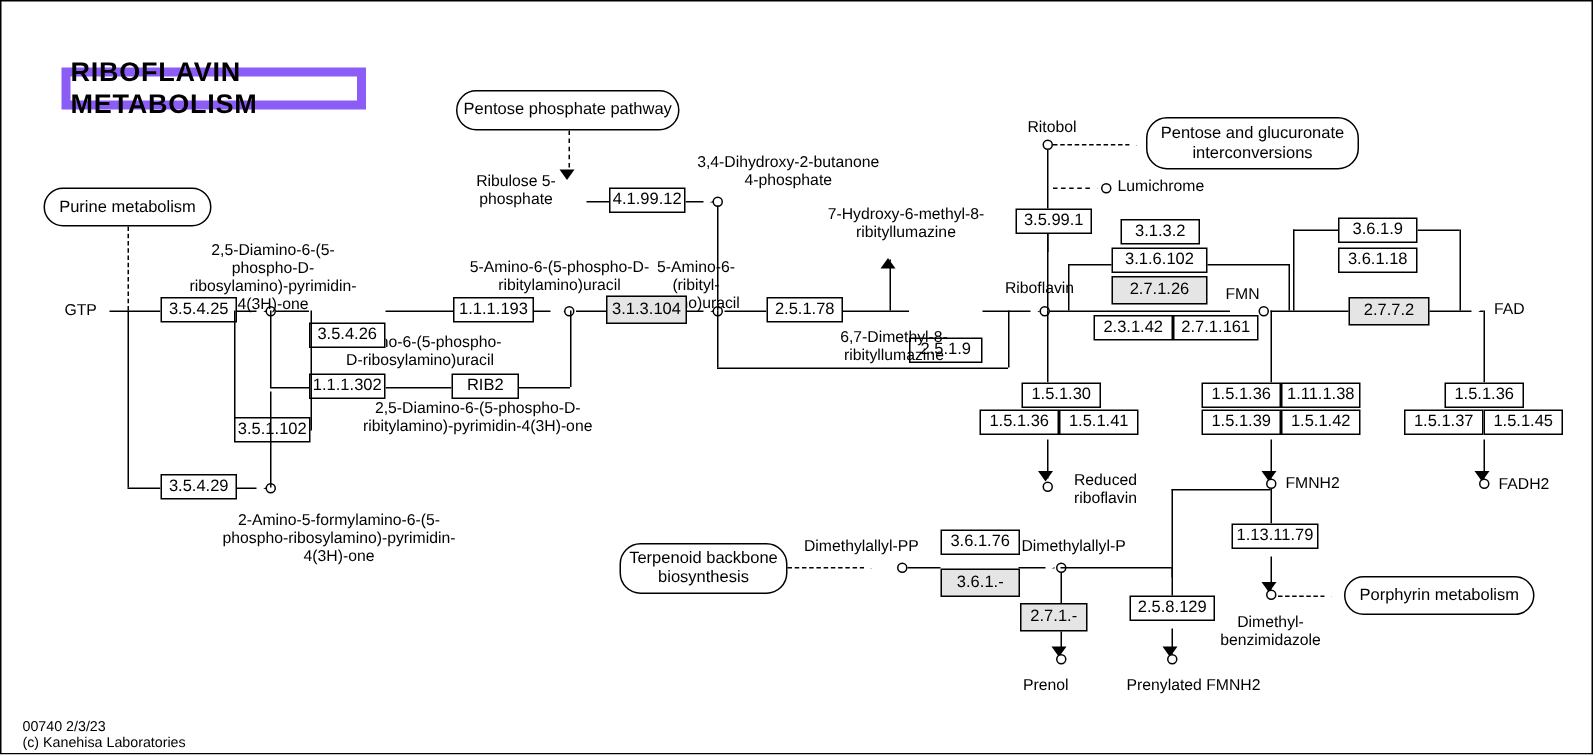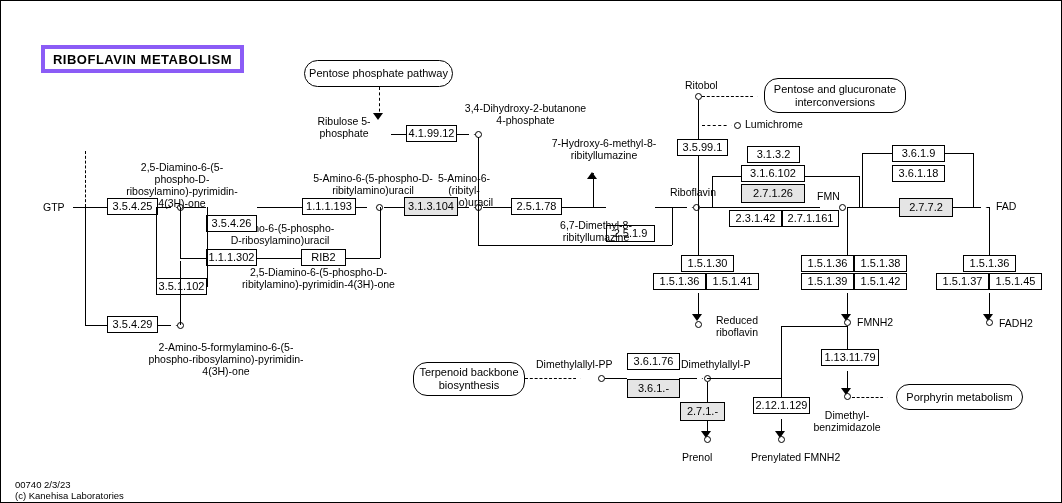--- a/index.html
+++ b/index.html
@@ -3,21 +3,21 @@
 <meta charset="utf-8">
 <style>
   html,body{margin:0;padding:0;background:#fff;}
   body{font-family:"Liberation Sans",sans-serif;}
   #map{position:relative;width:1062px;height:503px;background:#fff;border:1px solid #000;box-sizing:border-box;overflow:hidden;}
   .ec{position:absolute;border:1px solid #000;background:#fff;font-size:11px;line-height:1;color:#000;
       display:flex;align-items:center;justify-content:center;box-sizing:border-box;white-space:nowrap;}
   .ec.green{background:#e5e5e5;}
   .rbox{position:absolute;border:1px solid #000;background:#fff;border-radius:14px;font-size:11px;
         display:flex;align-items:center;justify-content:center;text-align:center;box-sizing:border-box;line-height:1.15;}
-  .title{position:absolute;border:4px solid #8b5cf6;background:#fff;font-size:13px;font-weight:bold;letter-spacing:.5px;
+  .title{position:absolute;border:6px solid #8b5cf6;background:#fff;font-size:18px;font-weight:bold;letter-spacing:.5px;
          display:flex;align-items:center;justify-content:center;box-sizing:border-box;}
   .lbl{position:absolute;font-size:10.5px;color:#000;line-height:1.15;white-space:nowrap;}
   .lbl.c{text-align:center;}
   .node{position:absolute;width:7px;height:7px;border:1px solid #000;border-radius:50%;background:#fff;box-sizing:border-box;}
   .ln{position:absolute;background:#000;}
   .hl{height:1px;}
   .vl{width:1px;}
   .dash-h{position:absolute;height:0;border-top:1px dashed #000;}
   .dash-v{position:absolute;width:0;border-left:1px dashed #000;}
   .arw{position:absolute;width:0;height:0;border-top:4px solid transparent;border-bottom:4px solid transparent;border-left:6px solid #fff;}
@@ -25,20 +25,21 @@
              border-top:5px solid transparent;border-bottom:5px solid transparent;border-left:7px solid #000;z-index:-1;}
   .foot{position:absolute;font-size:9.5px;color:#000;line-height:1.25;}
 </style>
 </head>
 <body>
 
 <div id="map">
 
   <div class="title" style="left:40px;top:44px;width:203px;height:28px;">RIBOFLAVIN  METABOLISM</div>
 
+  <div class="rbox" style="left:28px;top:124px;width:112px;height:26px;">Purine metabolism</div>
   <div class="rbox" style="left:303px;top:59px;width:149px;height:27px;">Pentose phosphate pathway</div>
   <div class="rbox" style="left:763px;top:77px;width:142px;height:35px;padding:0 5px;">Pentose and glucuronate interconversions</div>
   <div class="rbox" style="left:412px;top:361px;width:112px;height:34px;padding:0 4px;">Terpenoid backbone biosynthesis</div>
   <div class="rbox" style="left:895px;top:383px;width:127px;height:26px;">Porphyrin metabolism</div>
 
   <div class="ln hl" style="left:72px;top:206px;width:34px;"></div>
   <div class="ln hl" style="left:157px;top:206px;width:22px;"></div>
   <div class="ln hl" style="left:183px;top:206px;width:22px;"></div>
   <div class="ln hl" style="left:256px;top:206px;width:120px;"></div>
   <div class="ln hl" style="left:383px;top:206px;width:20px;"></div>
@@ -162,21 +163,21 @@
   <div class="ec" style="left:652px;top:272px;width:53px;height:17px;">1.5.1.36</div>
   <div class="ec" style="left:705px;top:272px;width:53px;height:17px;">1.5.1.41</div>
   <div class="arw" style="left:693px;top:313px;transform:rotate(90deg);"></div>
   <div class="node" style="left:694px;top:320px;"></div>
   <div class="lbl c" style="left:700px;top:313px;width:72px;white-space:normal;">Reduced riboflavin</div>
 
   <div class="ln vl" style="left:846px;top:206px;height:48px;"></div>
   <div class="ln vl" style="left:846px;top:292px;height:26px;"></div>
   <div class="ec" style="left:800px;top:254px;width:53px;height:17px;">1.5.1.36</div>
   <div class="ec" style="left:800px;top:272px;width:53px;height:17px;">1.5.1.39</div>
-  <div class="ec" style="left:853px;top:254px;width:53px;height:17px;">1.5.1.38</div>
+  <div class="ec" style="left:853px;top:254px;width:53px;height:17px;">1.11.1.38</div>
   <div class="ec" style="left:853px;top:272px;width:53px;height:17px;">1.5.1.42</div>
   <div class="arw" style="left:842px;top:313px;transform:rotate(90deg);"></div>
   <div class="node" style="left:843px;top:318px;"></div>
   <div class="lbl" style="left:856px;top:315px;">FMNH2</div>
 
   <div class="ln vl" style="left:988px;top:206px;height:48px;"></div>
   <div class="ln vl" style="left:988px;top:292px;height:26px;"></div>
   <div class="ec" style="left:962px;top:254px;width:53px;height:17px;">1.5.1.36</div>
   <div class="ec" style="left:935px;top:272px;width:53px;height:17px;">1.5.1.37</div>
   <div class="ec" style="left:988px;top:272px;width:53px;height:17px;">1.5.1.45</div>
@@ -210,21 +211,21 @@
 
   <div class="ln vl" style="left:706px;top:381px;height:52px;"></div>
   <div class="ec green" style="left:679px;top:401px;width:45px;height:19px;">2.7.1.-</div>
   <div class="arw" style="left:702px;top:430px;transform:rotate(90deg);"></div>
   <div class="node" style="left:703px;top:435px;"></div>
   <div class="lbl" style="left:681px;top:450px;">Prenol</div>
 
   <div class="ln hl" style="left:706px;top:377px;width:74px;"></div>
   <div class="ln vl" style="left:780px;top:377px;height:24px;"></div>
   <div class="ln vl" style="left:780px;top:418px;height:17px;"></div>
-  <div class="ec" style="left:752px;top:396px;width:57px;height:17px;">2.12.1.129</div>
+  <div class="ec" style="left:752px;top:396px;width:57px;height:17px;">2.5.8.129</div>
   <div class="arw" style="left:776px;top:430px;transform:rotate(90deg);"></div>
   <div class="node" style="left:777px;top:435px;"></div>
   <div class="lbl" style="left:750px;top:450px;">Prenylated FMNH2</div>
 
   <div class="foot" style="left:14px;top:478px;">00740 2/3/23</div>
   <div class="foot" style="left:14px;top:489px;">(c) Kanehisa Laboratories</div>
 
 </div>
 
 </body></html>

